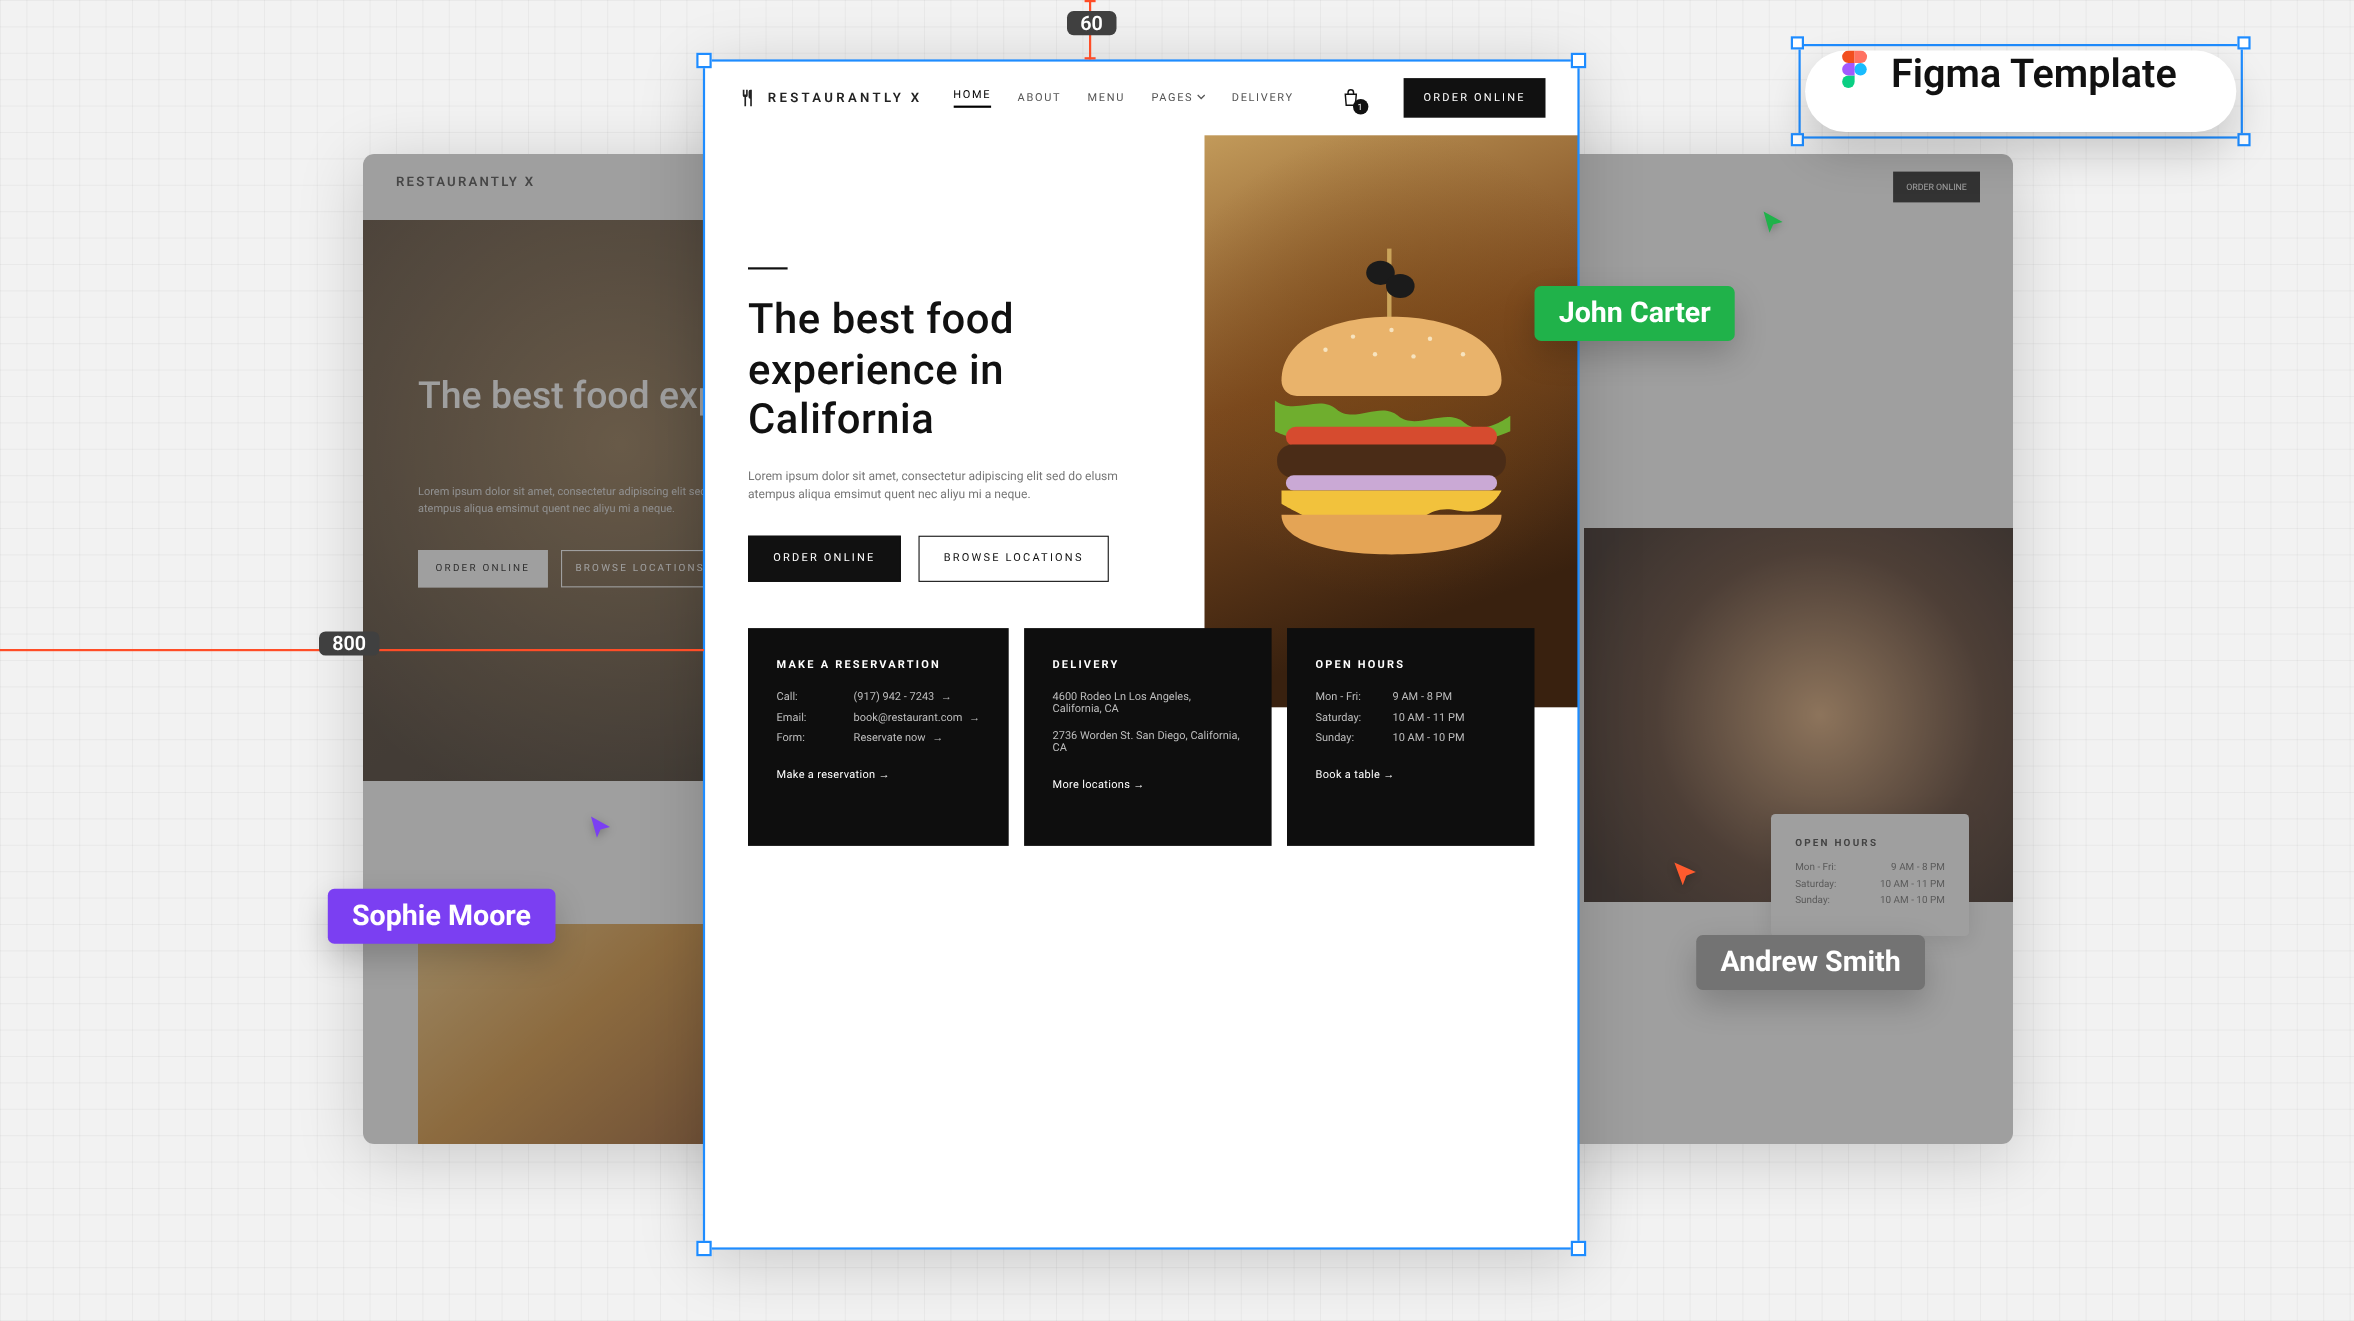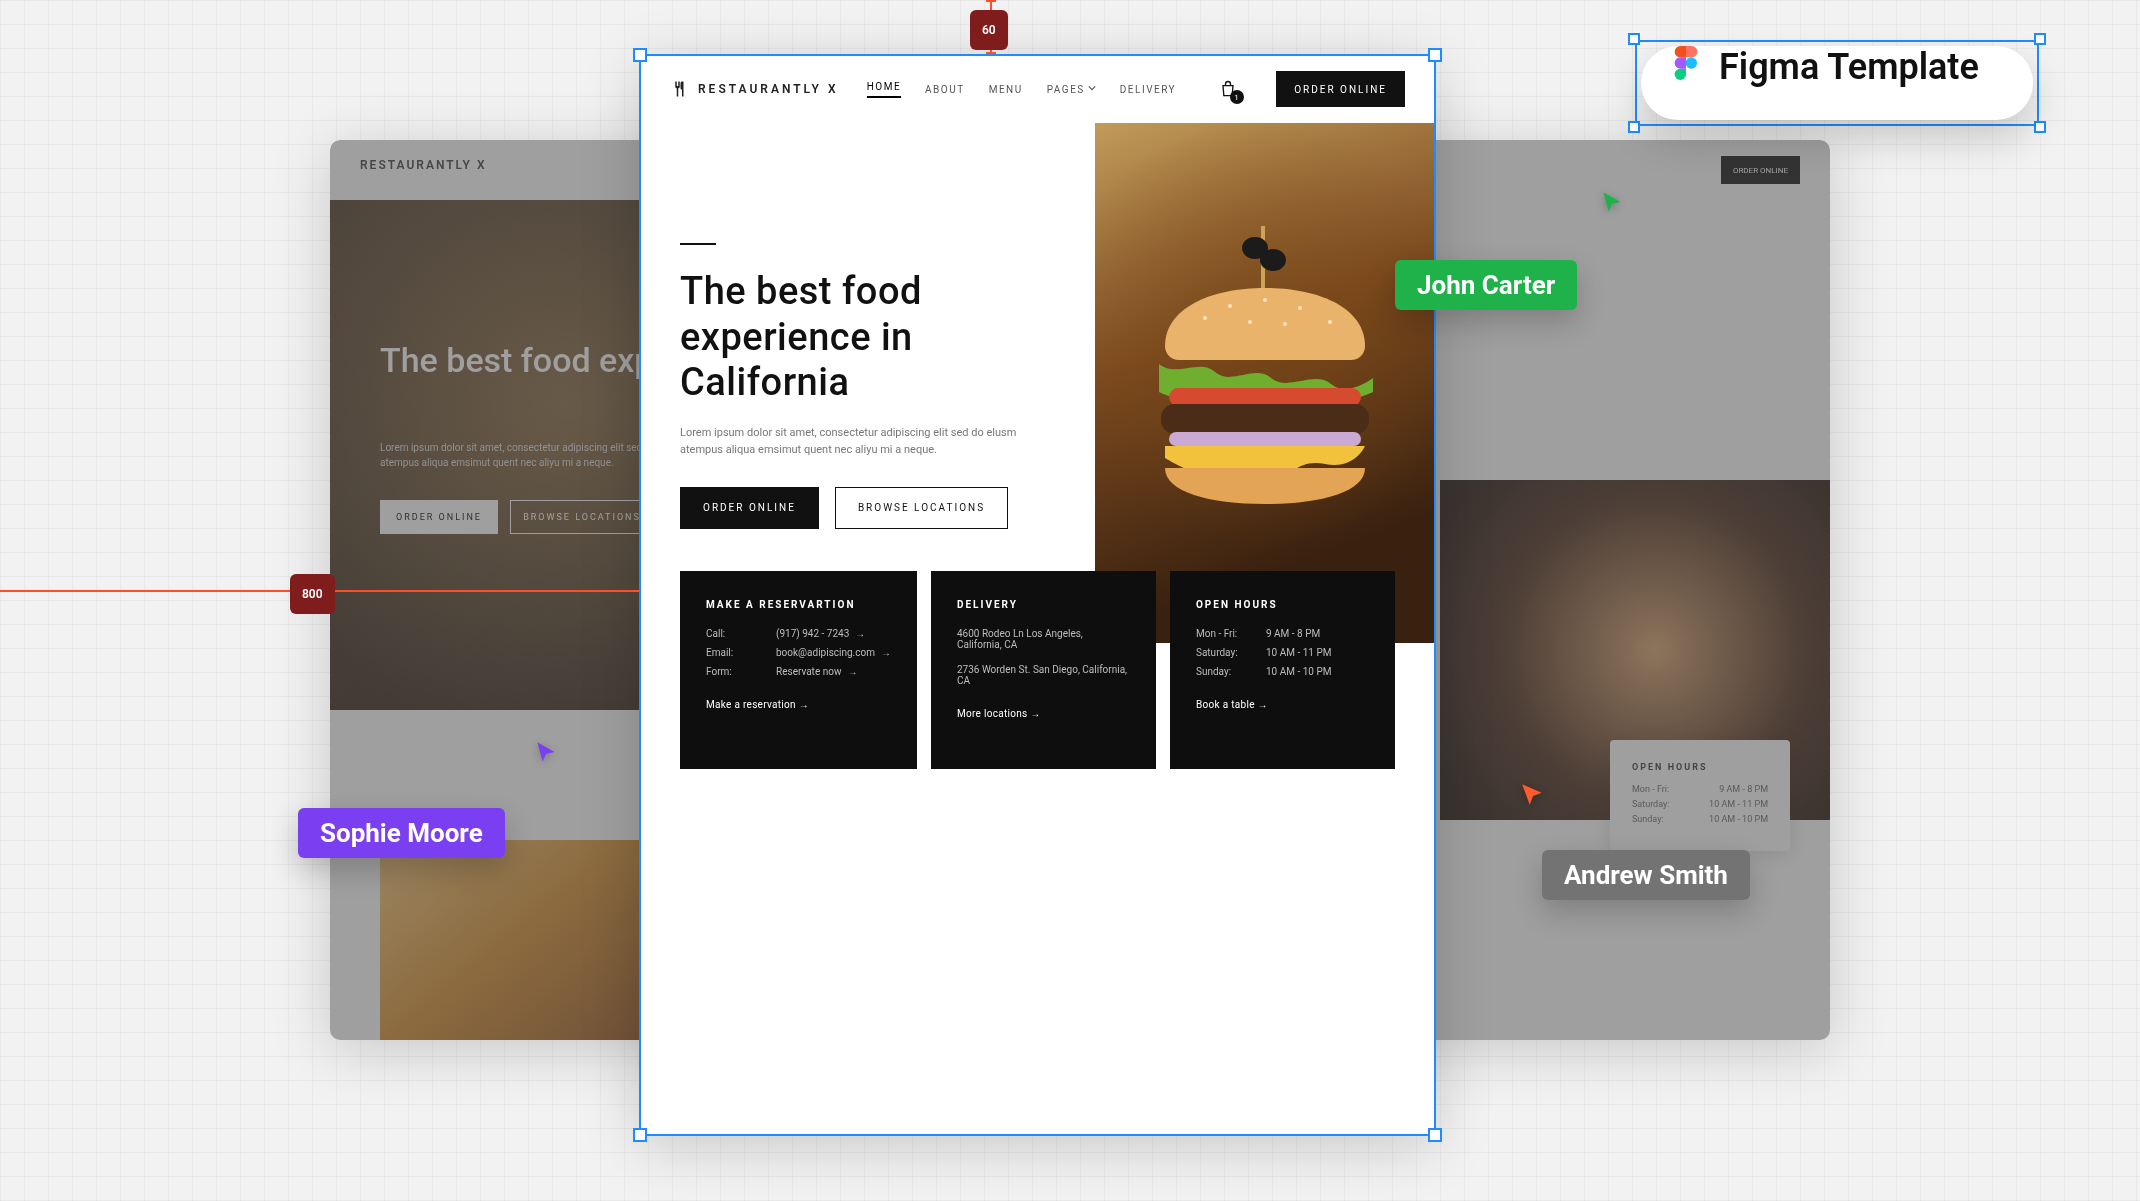--- a/index.html
+++ b/index.html
@@ -92,22 +92,22 @@
   
   .sel{position:absolute;border:2px solid #1e8cff;pointer-events:none;z-index:20}
   .sel.main{left:639px;top:54px;width:797px;height:1082px}
   .handle{position:absolute;width:14px;height:14px;background:#fff;border:2px solid #1e8cff}
   .handle.tl{left:-8px;top:-8px}.handle.tr{right:-8px;top:-8px}
   .handle.bl{left:-8px;bottom:-8px}.handle.br{right:-8px;bottom:-8px}
   
   .tick-v{position:absolute;left:990px;top:0;width:2px;height:54px;background:#ff4d27;z-index:22}
   .tick-v::after{content:"";position:absolute;left:-4px;top:0;width:10px;height:2px;background:#ff4d27}
   .tick-v .cap{position:absolute;left:-4px;bottom:0;width:10px;height:2px;background:#ff4d27}
-  .mlabel{position:absolute;background:#7f1d1d;color:#fff;font-size:12px;font-weight:600;
-    height:40px;padding:0 12px;border-radius:6px;display:flex;align-items:center;z-index:23}
+  .mlabel{position:absolute;background:#404040;color:#fff;font-size:18px;font-weight:600;
+    height:22px;padding:0 12px;border-radius:6px;display:flex;align-items:center;z-index:23}
   .mlabel.top{left:970px;top:10px}
   
   .tick-h{position:absolute;left:0;top:590px;right:calc(100% - 640px);height:2px;background:#ff4d27;z-index:22}
   .mlabel.side{left:290px;top:574px}
 
   
   .minisel{position:absolute;left:1635px;top:40px;width:404px;height:86px;z-index:30}
   .minisel .box{position:absolute;inset:0;border:2px solid #1e8cff}
   .minisel .h{position:absolute;width:12px;height:12px;background:#fff;border:2px solid #1e8cff}
   .minisel .h.tl{left:-7px;top:-7px}.minisel .h.tr{right:-7px;top:-7px}
@@ -246,21 +246,21 @@
 
     <div class="cards">
       <div class="card">
         <h4>MAKE A RESERVARTION</h4>
         <div class="kv">
             <span class="k">Call:</span>
           <span class="v"><span>(917) 942 - 7243</span><span class="arrow">→</span></span>
           </div>
         <div class="kv">
             <span class="k">Email:</span>
-          <span class="v"><span>book@adipiscing.com</span><span class="arrow">→</span></span>
+          <span class="v"><span>book@restaurant.com</span><span class="arrow">→</span></span>
           </div>
         <div class="kv">
             <span class="k">Form:</span>
           <span class="v"><span>Reservate now</span><span class="arrow">→</span></span>
           </div>
         <div class="more">
           <span>Make a reservation</span> <span>→</span></div>
       </div>
       <div class="card">
         <h4>DELIVERY</h4>

